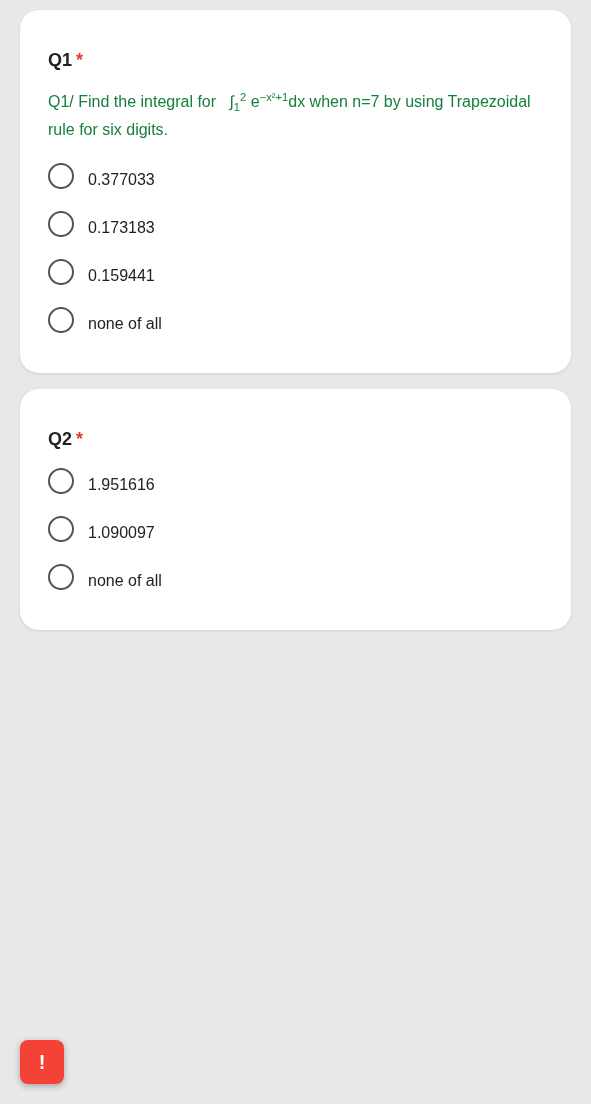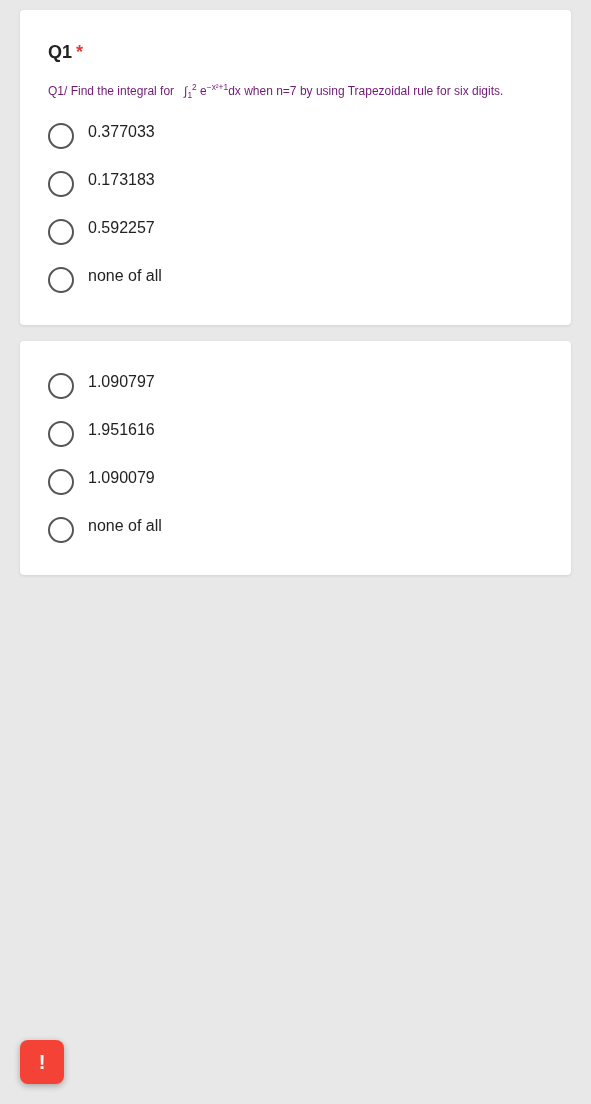--- a/index.html
+++ b/index.html
@@ -11,55 +11,55 @@
     body {
       background-color: #e8e8e8;
       font-family: Arial, sans-serif;
       width: 591px;
       min-height: 1104px;
       padding: 10px 20px;
     }
 
     .question-card {
       background: #ffffff;
-      border-radius: 4px;
-      padding: 32px 28px;
+      border-radius: 19px;
+      padding: 40px 28px;
       margin-bottom: 16px;
       box-shadow: 0 1px 3px rgba(0,0,0,0.1);
     }
 
     .question-title {
       font-size: 18px;
       font-weight: bold;
       color: #222;
       margin-bottom: 18px;
     }
 
     .required-star {
       color: #e53935;
       margin-left: 4px;
     }
 
     .question-text {
-      font-size: 12px;
-      color: #701a75;
+      font-size: 16px;
+      color: #15803d;
       margin-bottom: 20px;
       line-height: 1.6;
     }
 
     .options-list {
       list-style: none;
       display: flex;
       flex-direction: column;
       gap: 22px;
     }
 
     .option-item {
       display: flex;
-      align-items: flex-start;
+      align-items: flex-end;
       gap: 14px;
       cursor: pointer;
     }
 
     .radio-circle {
       width: 26px;
       height: 26px;
       border-radius: 50%;
       border: 2px solid #555;
       flex-shrink: 0;
@@ -110,42 +110,41 @@
     <li class="option-item">
       <div class="radio-circle"></div>
       <span class="option-label">0.377033</span>
     </li>
     <li class="option-item">
       <div class="radio-circle"></div>
       <span class="option-label">0.173183</span>
     </li>
     <li class="option-item">
       <div class="radio-circle"></div>
-      <span class="option-label">0.592257</span>
+      <span class="option-label">0.159441</span>
     </li>
     <li class="option-item">
       <div class="radio-circle"></div>
       <span class="option-label">none of all</span>
     </li>
   </ul>
 </div>
 
 <div class="question-card">
+  <div class="question-title">
+    <span>Q2</span><span class="required-star">*</span>
+  </div>
   <ul class="options-list">
-    <li class="option-item">
-      <div class="radio-circle"></div>
-      <span class="option-label">1.090797</span>
-    </li>
     <li class="option-item">
       <div class="radio-circle"></div>
       <span class="option-label">1.951616</span>
     </li>
     <li class="option-item">
       <div class="radio-circle"></div>
-      <span class="option-label">1.090079</span>
+      <span class="option-label">1.090097</span>
     </li>
     <li class="option-item">
       <div class="radio-circle"></div>
       <span class="option-label">none of all</span>
     </li>
   </ul>
 </div>
 
 <div class="fab-button">
   <span>!</span>

